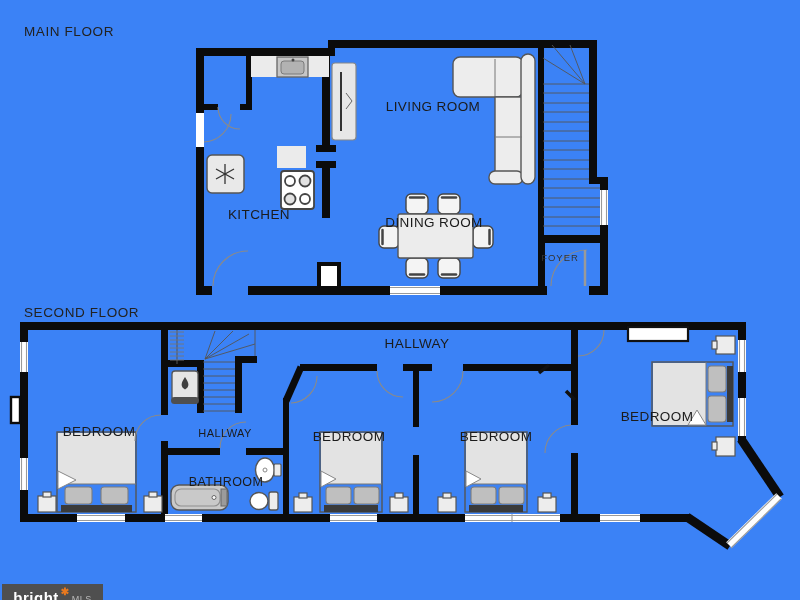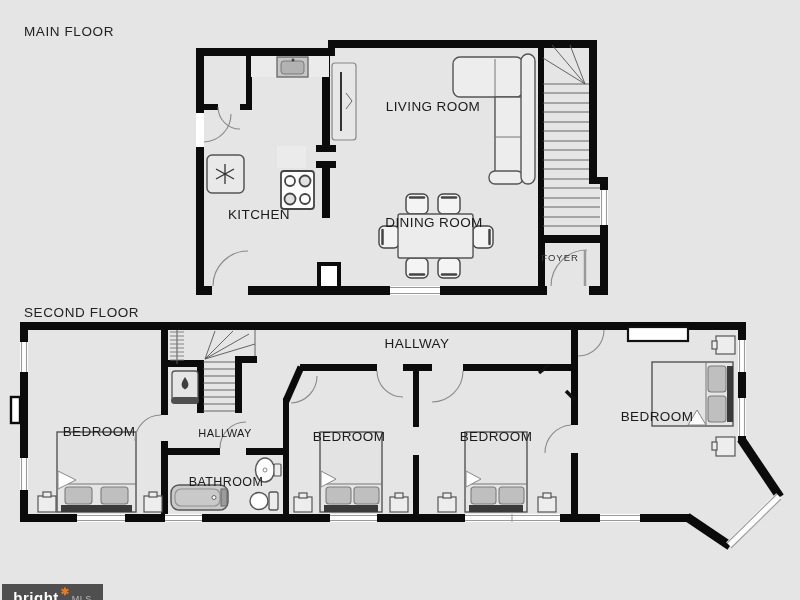--- a/index.html
+++ b/index.html
@@ -1,16 +1,16 @@
 <!DOCTYPE html>
 <html><head>
 <meta charset="utf-8">
 <style>
   html,body{margin:0;padding:0;background:#fff;}
-  #page{position:relative;width:800px;height:600px;background:#e5e5e5;overflow:hidden;
+  #page{position:relative;width:800px;height:600px;background:#3b82f6;overflow:hidden;
         font-family:"Liberation Sans", sans-serif;}
   svg{position:absolute;left:0;top:0;}
   .lbl{font-family:"Liberation Sans", sans-serif;font-size:13.5px;font-weight:500;
        fill:#1b1b1b;letter-spacing:.4px;}
   .lbl-title{font-size:13.5px;font-weight:500;fill:#222;letter-spacing:.6px;}
   .lbl-sm{font-size:11px;}
   .lbl-xs{font-size:9.5px;letter-spacing:1px;fill:#333;}
   .lbl-bath{font-size:12.5px;}
   .w{fill:#0b0b0b;}
   .tread{stroke:#555;stroke-width:.9;}

